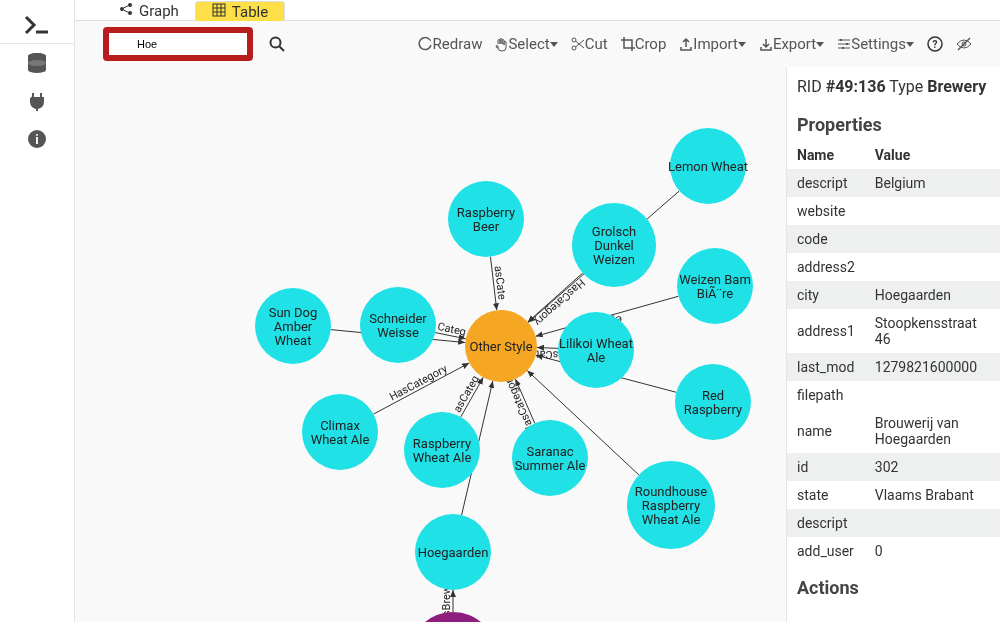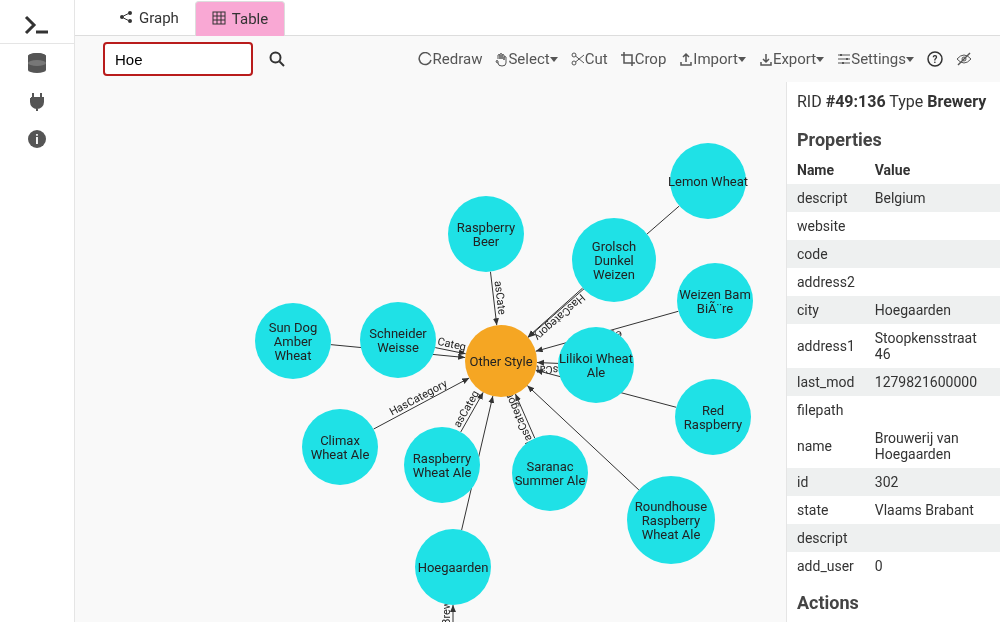--- a/index.html
+++ b/index.html
@@ -6,28 +6,28 @@
 body { font-family: -apple-system, "Segoe UI", Roboto, Arial, sans-serif; font-size:14px; color:#333; background:#f5f5f5; overflow:hidden; }
 
 .root { display:flex; width:1000px; height:622px; }
 
 .sidebar { width:75px; background:#fff; border-right:1px solid #e5e5e5; display:flex; flex-direction:column; align-items:center; padding-top:6px; }
 .sidebar .item { width:100%; height:38px; display:flex; justify-content:center; align-items:center; color:#555; cursor:pointer; }
 .sidebar .top { border-bottom:1px solid #e5e5e5; }
 
 .main { flex:1; display:flex; flex-direction:column; position:relative; }
 
-.tabs { height:36px; background:#fff; border-bottom:1px solid #ddd; display:flex; padding-left:28px; }
+.tabs { height:21px; background:#fff; border-bottom:1px solid #ddd; display:flex; padding-left:28px; }
 .tabs .tab { display:flex; align-items:center; gap:6px; padding:0 16px; border-top:1px solid transparent; color:#333; font-size:15px; cursor:pointer; }
-.tabs .tab.active { border-left:1px solid #ddd; border-right:1px solid #ddd; background:#f9a8d4; border-top:1px solid #ddd; position:relative; top:1px; border-radius:4px 4px 0 0;}
+.tabs .tab.active { border-left:1px solid #ddd; border-right:1px solid #ddd; background:#fde047; border-top:1px solid #ddd; position:relative; top:1px; border-radius:4px 4px 0 0;}
 .tabs .tab .tabicon { font-size:14px; color:#333; }
 
 .toolbar { height:46px; background:#f9f9f9; display:flex; align-items:center; padding:0 28px; gap:13px; font-size:15px; color:#555; }
 .toolbar .searchwrap { display:flex; align-items:center; gap:16px; margin-right:auto; }
-.toolbar input { width:150px; height:34px; border:2px solid #b91c1c; border-radius:4px; padding:0 10px; font-size:15px; }
+.toolbar input { width:150px; height:34px; border:6px solid #b91c1c; border-radius:4px; padding:0 28px; font-size:11px; }
 .toolbar .btn { display:flex; align-items:center; gap:0; cursor:pointer; color:#555; }
 .caret { width:0; height:0; border-left:4px solid transparent; border-right:4px solid transparent; border-top:5px solid #555; display:inline-block;}
 
 .workspace { flex:1; display:flex; overflow:hidden; }
 .graph { flex:1; position:relative; background:#f9f9f9; }
 svg.canvas { position:absolute; inset:0; width:100%; height:100%; }
 .node-label { font-size:13px; text-anchor:middle; pointer-events:none; fill:#222;}
 .edge-label { font-size:11px; fill:#222; }
 
 .propPanel { width:214px; background:#fff; border-left:1px solid #e5e5e5; overflow-y:auto; font-size:14px; display:flex; flex-direction:column; }

